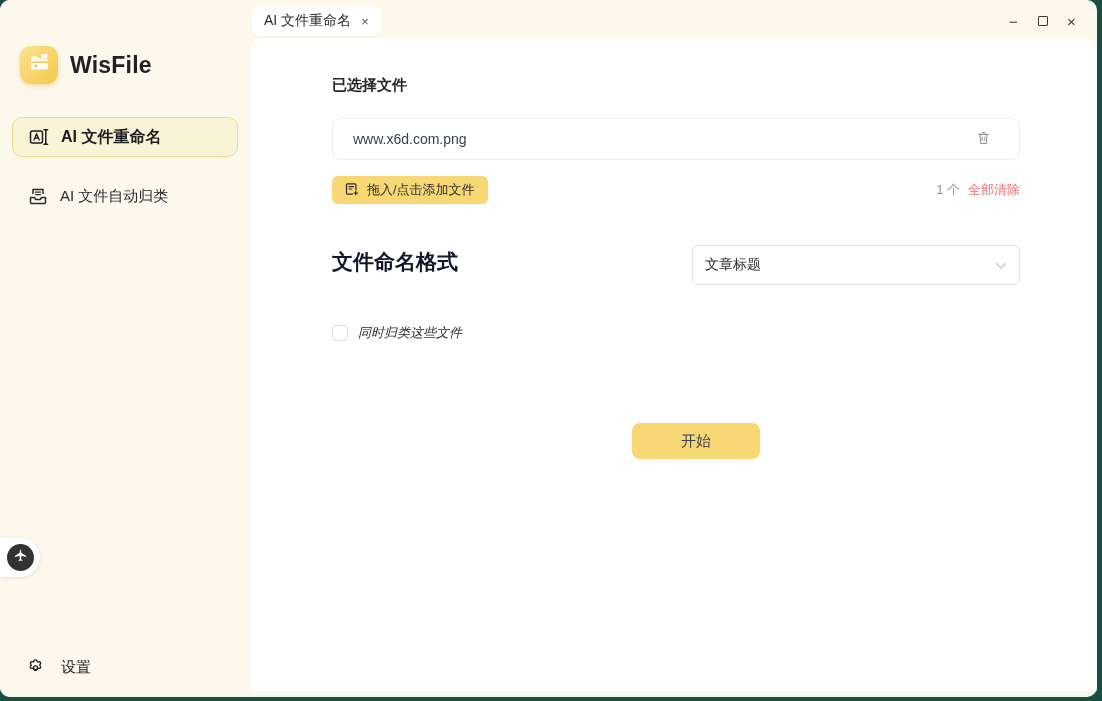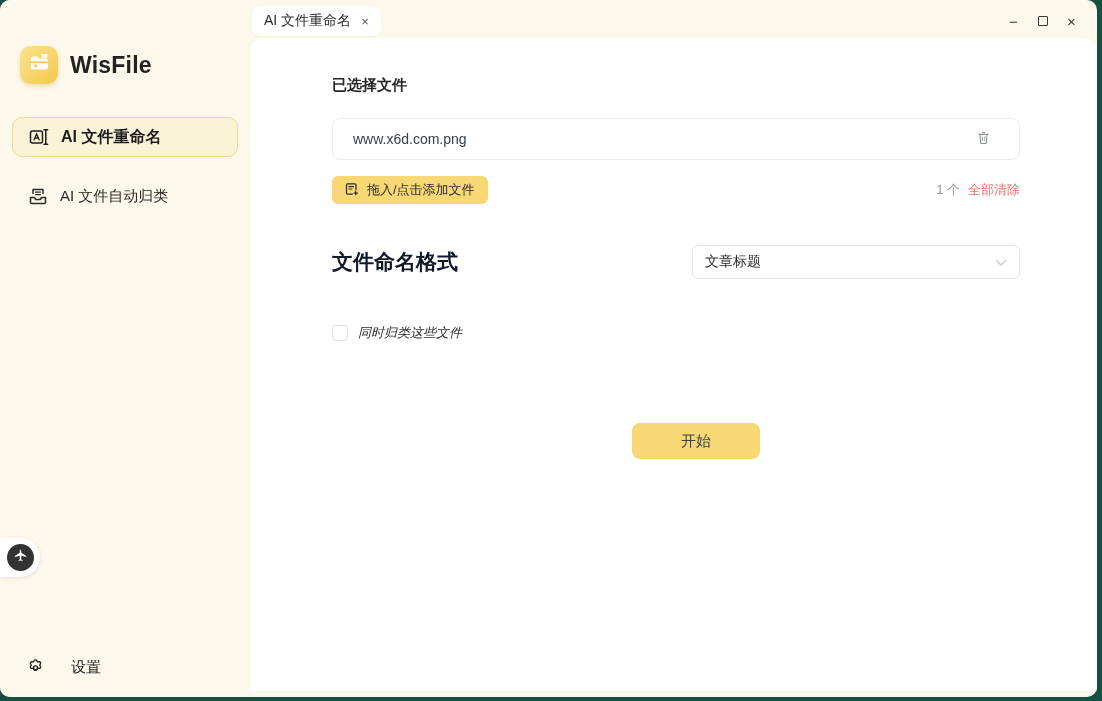--- a/index.html
+++ b/index.html
@@ -35,21 +35,21 @@
   .plane-pill {
     position:absolute; left:0; top:538px; width:40px; height:39px;
     background:#FFFFFF; border-radius:0 20px 20px 0;
     box-shadow:0 1px 4px rgba(0,0,0,.10);
   }
   .plane-btn {
     position:absolute; left:7px; top:6px; width:27px; height:27px; border-radius:50%;
     background:#333333; display:flex; align-items:center; justify-content:center; cursor:pointer;
   }
   .settings-row {
-    position:absolute; left:26px; top:656px; display:flex; align-items:center; gap:26px;
+    position:absolute; left:26px; top:656px; display:flex; align-items:center; gap:16px;
     color:#222; font-size:15px; cursor:pointer;
   }
   
   .tab {
     position:absolute; left:252px; top:6px; height:30px;
     background:#FFFFFF; border-radius:8px; display:flex; align-items:center;
     padding:0 12px; gap:10px; font-size:14px; color:#2b2b2b;
     box-shadow:0 1px 2px rgba(0,0,0,.04);
   }
   .tab-close { color:#555; font-size:13px; cursor:pointer; line-height:1; }
@@ -78,21 +78,21 @@
     height:28px; background:#F8D875; border-radius:6px; display:flex; align-items:center;
     gap:8px; padding:0 13px; font-size:13px; color:#2d2d2d; cursor:pointer;
   }
   .add-row .spacer { flex:1; }
   .file-count { font-size:13px; color:#8F959E; margin-right:8px; }
   .clear-all { font-size:13px; color:#F56C6C; cursor:pointer; }
   .naming-row { position:absolute; left:82px; top:207px; width:688px; height:34px;
     display:flex; align-items:center; }
   .naming-label { font-size:21px; font-weight:bold; color:#0f172a; }
   .select-box {
-    position:absolute; left:360px; top:0; width:328px; height:34px;
+    position:absolute; left:360px; top:0; width:328px; height:40px;
     border:1px solid #E2E4E8; border-radius:6px; background:#fff;
     display:flex; align-items:center; padding:0 12px; cursor:pointer;
   }
   .select-value { flex:1; font-size:14px; color:#2b2b2b; }
   .check-row { position:absolute; left:82px; top:286px; display:flex; align-items:center; gap:10px; cursor:pointer; }
   .checkbox { width:16px; height:16px; border:1px solid #DCDFE6; border-radius:4px; background:#fff; }
   .check-label { font-size:13px; color:#2b2b2b;font-style:italic; }
   .start-btn {
     position:absolute; left:362px; top:385px; width:128px; height:36px;
     background:#F8D875; border:none; border-radius:8px;

